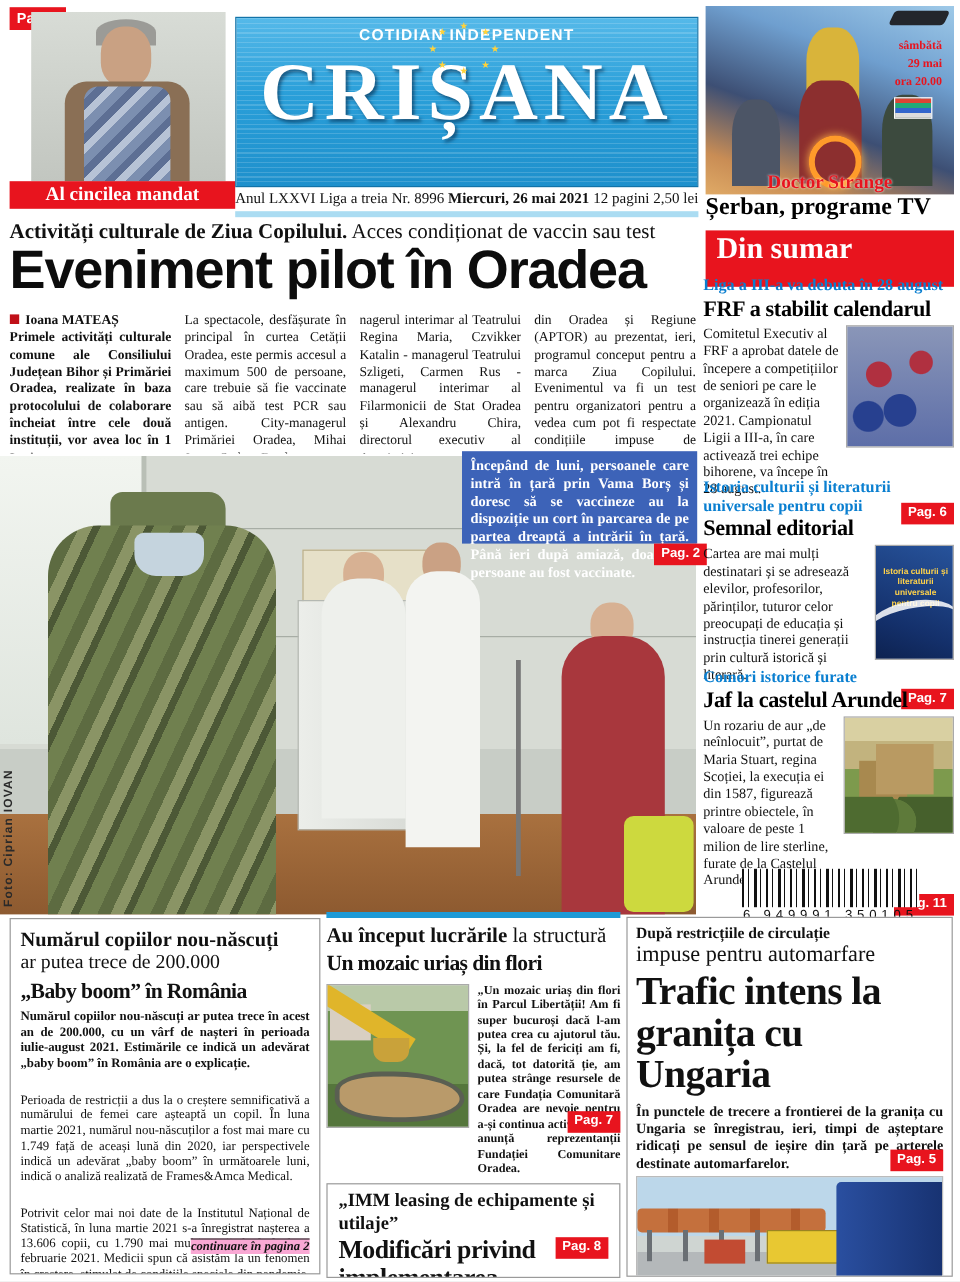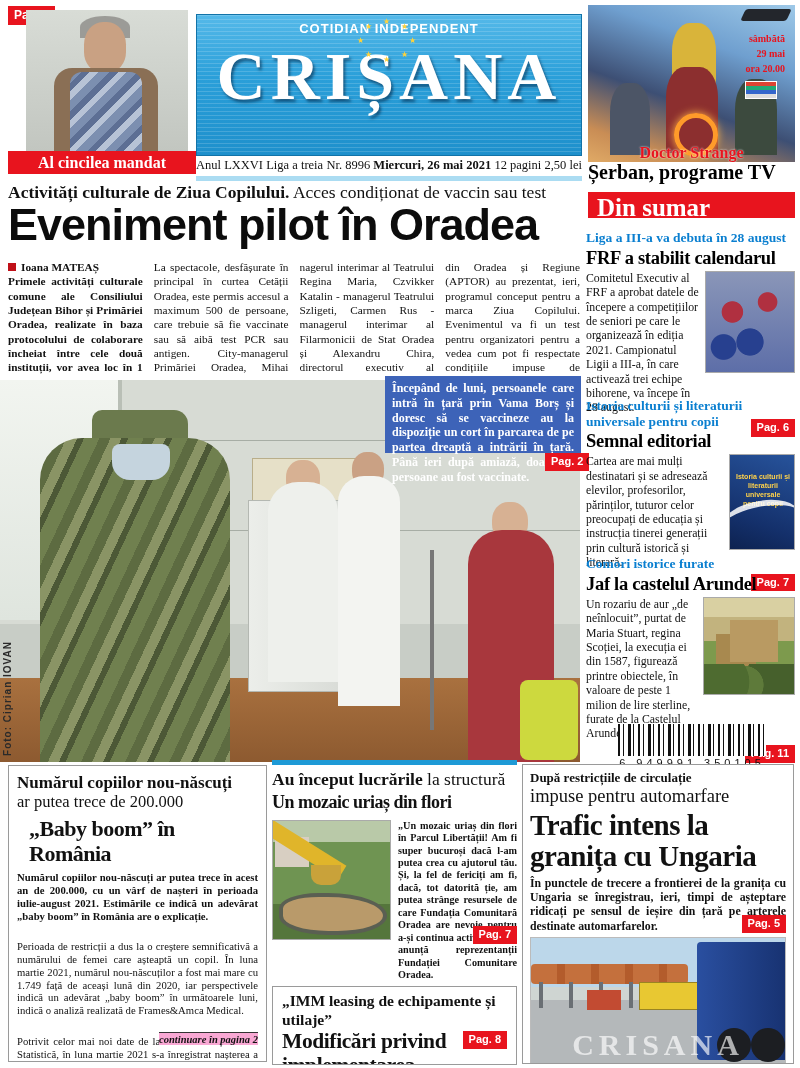--- a/index.html
+++ b/index.html
@@ -41,21 +41,21 @@
   .fig-right{position:absolute;right:18px;top:74px;width:42px;height:76px;background:#3c4a3e;border-radius:40% 40% 0 0;}
   .ring{position:absolute;left:86px;top:108px;width:34px;height:34px;border:5px solid #ff9b2a;border-radius:50%;box-shadow:0 0 8px #ffb347;}
   #poster-sched{position:absolute;right:10px;top:26px;text-align:right;color:#e8141e;
     font:bold 10px/1.5 "Liberation Serif",serif;}
   #tv-logo{position:absolute;right:18px;top:76px;width:30px;height:16px;
     background:linear-gradient(180deg,#d43 0 25%,#2a7 25% 50%,#36c 50% 75%,#ddd 75% 100%);border:1px solid #fff;}
   #poster-title{position:absolute;left:0;bottom:0;width:100%;text-align:center;color:#e8141e;
     font:bold 16px "Liberation Serif",serif;text-shadow:0 0 2px #fff;}
   #tv-caption{left:588px;top:161px;font:bold 20px "Liberation Serif",serif;color:#000;}
   
-  #din-sumar{left:588px;top:192px;width:207px;height:26px;background:#e8141e;color:#fff;
+  #din-sumar{left:588px;top:192px;width:207px;height:47px;background:#e8141e;color:#fff;
     font:bold 25px/31px "Liberation Serif",serif;padding-left:9px;box-sizing:border-box;}
   
   #lead-kicker{left:8px;top:182px;width:574px;font-size:17.5px;}
   #lead-headline{left:8px;top:199px;width:574px;font:bold 45px/1.15 "Liberation Sans",sans-serif;
     letter-spacing:-1px;color:#0c0c0c;}
   #lead-cols{left:8px;top:260px;width:572px;height:118px;display:flex;gap:11px;overflow:hidden;}
   .lead-col{flex:1;font-size:11.3px;line-height:1.27;text-align:justify;overflow:hidden;}
   .lead-col.bold{font-weight:bold;}
   .sq{display:inline-block;width:8px;height:8px;background:#c01018;margin-right:5px;}
   .continu{display:block;text-align:right;font:bold italic 10.5px "Liberation Serif",serif;
@@ -115,21 +115,21 @@
   
   #barcode{left:612px;top:724px;width:160px;text-align:center;}
   #barcode .bars{height:32px;margin:0 6px;
     background:repeating-linear-gradient(90deg,#111 0 2px,#fff 2px 5px,#111 5px 6px,#fff 6px 10px,#111 10px 13px,#fff 13px 15px,#111 15px 16px,#fff 16px 20px);}
   #barcode .digits{font:11px "Liberation Sans",sans-serif;letter-spacing:4px;margin-top:1px;}
   
   .boxed{border:1px solid #9a9a9a;box-sizing:border-box;background:#fff;}
   #baby-box{left:8px;top:765px;width:259px;height:297px;padding:7px 8px;overflow:hidden;}
   #baby-k1{font-weight:bold;font-size:17px;line-height:1.15;}
   #baby-k2{font-size:16.5px;line-height:1.15;}
-  #baby-headline{font-weight:bold;font-size:22px;line-height:1.15;margin:4px 12px 5px;letter-spacing:-0.5px;}
+  #baby-headline{font-weight:bold;font-size:18px;line-height:1.15;margin:4px 0 5px;letter-spacing:-0.5px;}
   #baby-lead{font-weight:bold;font-size:10.7px;line-height:1.2;text-align:justify;}
   .baby-body{font-size:10.7px;line-height:1.19;text-align:justify;margin-top:18px;}
   #baby-cont{position:absolute;right:8px;bottom:16px;background:#f9a8d4;}
   
   #mozaic{left:272px;top:760px;width:245px;}
   #mozaic-strip{width:100%;height:5px;background:#1e9ad6;}
   #mozaic-kicker{font-size:17.5px;margin-top:4px;}
   #mozaic-headline{font-weight:bold;font-size:18px;line-height:1.04;letter-spacing:-0.5px;margin-top:3px;}
   #mozaic-row{position:relative;display:flex;gap:7px;margin-top:8px;height:148px;}
   #fig-park{width:117px;height:118px;flex-shrink:0;border:1px solid #aaa;position:relative;overflow:hidden;
@@ -141,21 +141,21 @@
   #mozaic-body{flex:1;font-weight:bold;font-size:10.2px;line-height:1.22;text-align:justify;}
   #mozaic-badge{position:absolute;right:0;bottom:24px;}
   #imm-box{left:272px;top:986px;width:245px;height:79px;padding:5px 9px;overflow:hidden;}
   #imm-kicker{font-weight:bold;font-size:15.5px;line-height:1.2;}
   #imm-headline{font-weight:bold;font-size:21.5px;line-height:1.12;letter-spacing:-0.4px;}
   #imm-badge{float:right;margin-top:2px;}
   
   #trafic-box{left:522px;top:764px;width:272px;height:300px;padding:6px 7px;overflow:hidden;}
   #trafic-k1{font-weight:bold;font-size:13px;line-height:1.15;}
   #trafic-k2{font-size:18.5px;line-height:1.15;}
-  #trafic-headline{font-weight:bold;font-size:29px;line-height:1.05;letter-spacing:-0.5px;margin:3px 0 5px;}
+  #trafic-headline{font-weight:bold;font-size:33px;line-height:1.05;letter-spacing:-0.5px;margin:3px 0 5px;}
   #trafic-bodywrap{position:relative;}
   #trafic-body{font-weight:bold;font-size:11.8px;line-height:1.2;text-align:justify;}
   #trafic-badge{position:absolute;right:0;bottom:0;}
   #fig-border{position:relative;margin-top:4px;width:100%;height:132px;border:1px solid #bbb;box-sizing:border-box;overflow:hidden;
     background:linear-gradient(180deg,#bcd7ea 0 38%,#cfd5d2 38% 48%,#b4b8ba 48% 100%);}
   #fig-border .canopy{position:absolute;left:0;top:26px;width:62%;height:20px;
     background:repeating-linear-gradient(90deg,#c4703d 0 26px,#b35c2c 26px 34px);border-radius:4px;}
   #fig-border .pillars{position:absolute;left:8px;top:44px;width:55%;height:26px;
     background:repeating-linear-gradient(90deg,#6a6f74 0 4px,transparent 4px 30px);}
   #fig-border .truck-blue{position:absolute;right:-8px;top:4px;width:96px;height:118px;background:linear-gradient(90deg,#2a4fa0,#16306e);border-radius:4px;}

